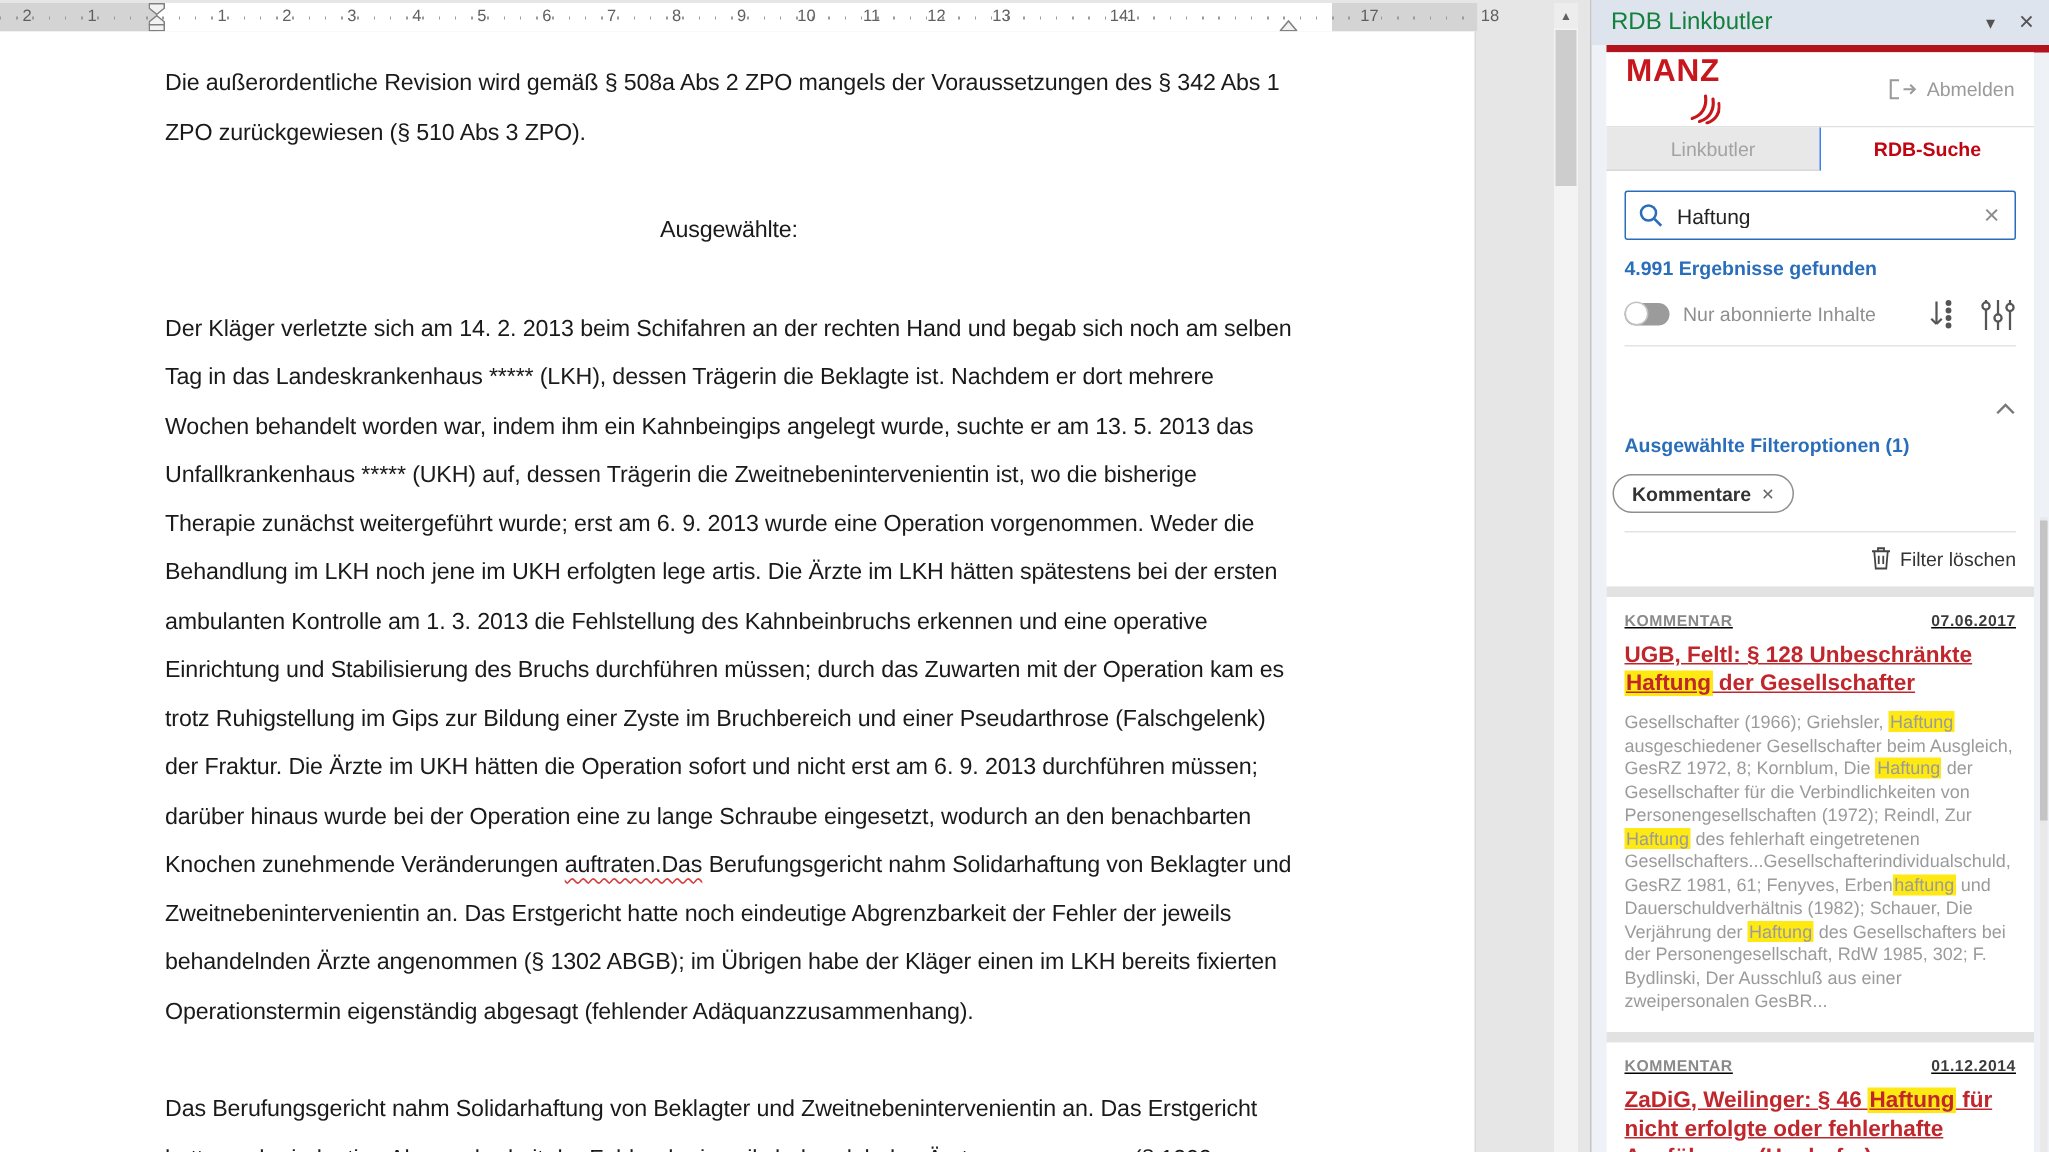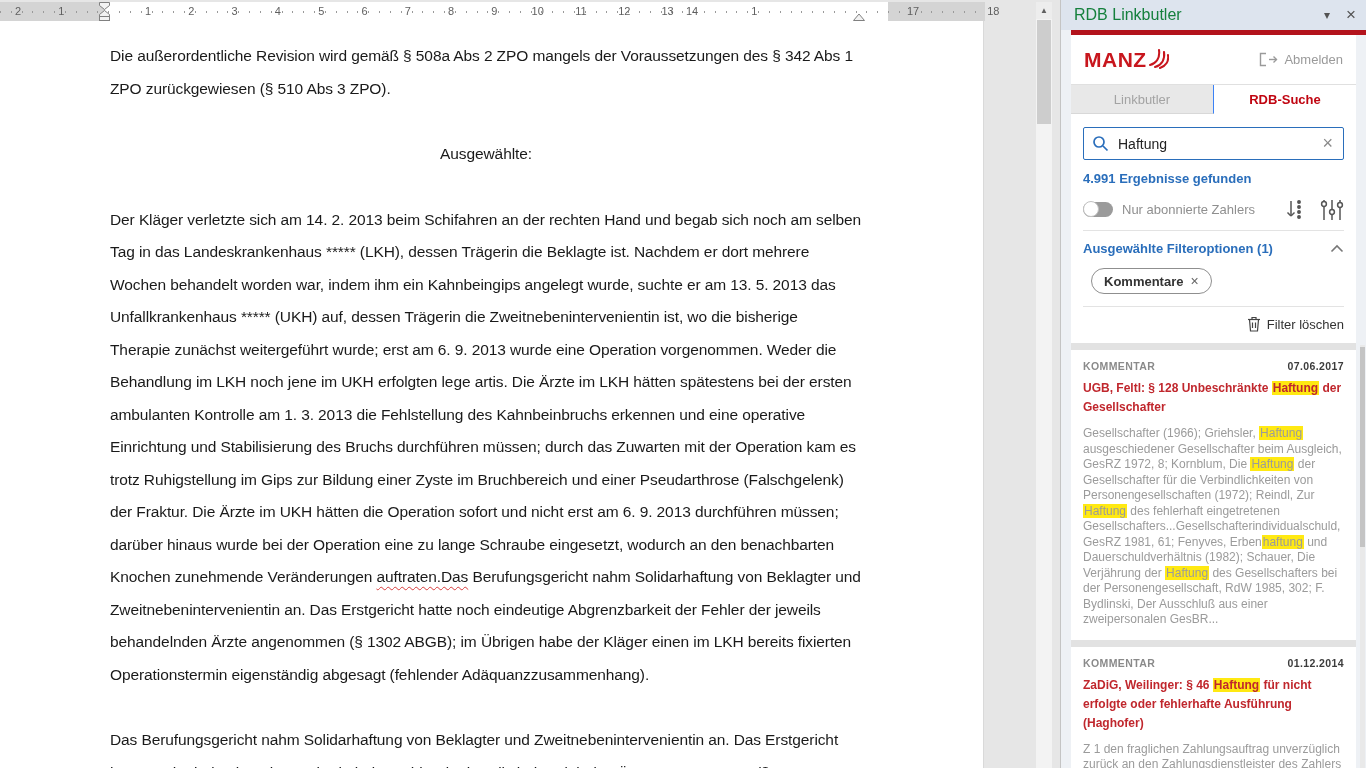--- a/index.html
+++ b/index.html
@@ -37,21 +37,21 @@
   .p-titlebar { height:30px; background:#dde4ee; display:flex; align-items:center; padding:0 10px 0 13px; }
   .p-title { color:#15803d; font-size:16px; }
   .tb-sp { flex:1; }
   .tb-ico { color:#535353; margin-left:16px; cursor:default; }
   .tb-ico.chev { font-size:12px; }
   .tb-ico.close { font-size:17px; }
   .p-redbar { height:5px; background:#b3131c; margin-left:10px; }
   .p-inner { margin:0 10px; background:#fff; height:733px; position:relative; }
 
   .p-header { height:49px; display:flex; align-items:center; padding:0 13px; background:#fff; }
-  .logo { display:flex; align-items:flex-start; gap:2px; }
+  .logo { display:flex; align-items:flex-end; gap:2px;flex-direction:column; }
   .logo-text { color:#c8161d; font-weight:bold; font-size:21px; letter-spacing:0.5px; }
   .hd-sp { flex:1; }
   .logout { display:flex; align-items:center; gap:6px; color:#9a9a9a; font-size:13px; cursor:pointer; }
 
   .tabs { display:flex; height:30px; border-top:1px solid #e0e0e0; }
   .tab { flex:1; display:flex; align-items:center; justify-content:center; font-size:13px; cursor:pointer; }
   .tab.inactive { background:#e8e8e8; color:#a3a3a3; border-right:1px solid #3b82f6; border-bottom:1px solid #d8d8d8; }
   .tab.active { background:#fff; color:#c00511; font-weight:bold; }
 
   .search-wrap { padding:13px 12px 0; }
@@ -66,36 +66,36 @@
   .toggle { width:30px; height:15px; border-radius:8px; background:#9b9b9b; position:relative; cursor:pointer; flex:none; }
   .toggle .knob { position:absolute; left:0; top:-1px; width:16px; height:16px; border-radius:50%;
                   background:#fff; border:1px solid #c2c2c2; }
   .toggle-label { color:#8f8f8f; font-size:13px; margin-left:9px; }
   .tr-sp { flex:1; }
   .icon-btn { cursor:pointer; margin-left:14px; display:flex; }
 
   .divider { border-top:1px solid #e3e3e3; margin:0 12px; }
 
   .filter-head { display:flex; align-items:center; padding:10px 12px; cursor:pointer; }
-  .filter-title { color:#2a6ebb; font-weight:bold; font-size:13px; flex:1; }
-
-  .chip-row { padding:2px 20px 12px; }
+  .filter-title { color:#2a6ebb; font-weight:bold; font-size:13px; flex:1;margin-top:48px; }
+
+  .chip-row { padding:2px 4px 12px; }
   .chip { display:inline-flex; align-items:center; gap:7px; border:1px solid #8f8f8f; border-radius:14px;
           padding:4px 12px; font-size:13px; font-weight:bold; color:#333; cursor:pointer; }
   .chip .x { color:#666; font-weight:normal; font-size:14px; }
 
   .clear-row { display:flex; align-items:center; justify-content:flex-end; gap:6px;
                padding:9px 12px 11px; color:#333; font-size:13px; cursor:pointer; }
 
   .results { background:#e2e2e2; padding-top:7px; display:flex; flex-direction:column; gap:7px; }
   .result-card { background:#fff; padding:10px 12px 12px; cursor:pointer; }
-  .result-meta { display:flex; font-size:10.5px; font-weight:bold; letter-spacing:0.4px; }
+  .result-meta { display:flex; font-size:10.5px; font-weight:bold; letter-spacing:0.4px;text-decoration:underline; }
   .result-type { color:#8a8a8a; flex:1; }
   .result-date { color:#3c3c3c; }
-  .result-title { margin:7px 0 9px; font-size:12px; line-height:19px; font-weight:bold; color:#c0272d; }
+  .result-title { margin:7px 0 9px; font-size:15px; line-height:19px; font-weight:bold; color:#c0272d;text-decoration:underline; }
   .result-body { margin:0; font-size:12px; line-height:15.5px; color:#9b9b9b; }
   mark { background:#ffe912; color:inherit; padding:0 1px; }
 
   .p-scroll { position:absolute; right:1px; top:345px; bottom:0; width:5px; background:#e9e9e9; }
   .p-scroll .thumb { position:absolute; top:2px; left:0; width:5px; height:200px; background:#c4c4c4; }
 
   svg { display:block; }
 </style>
 </head>
 <body>
@@ -114,21 +114,21 @@
         <span class="ruler-num" style="left: 277.9px;">4</span>
         <span class="ruler-num" style="left: 321.2px;">5</span>
         <span class="ruler-num" style="left: 364.5px;">6</span>
         <span class="ruler-num" style="left: 407.8px;">7</span>
         <span class="ruler-num" style="left: 451.1px;">8</span>
         <span class="ruler-num" style="left: 494.4px;">9</span>
         <span class="ruler-num" style="left: 537.7px;">10</span>
         <span class="ruler-num" style="left: 581px;">11</span>
         <span class="ruler-num" style="left: 624.3px;">12</span>
         <span class="ruler-num" style="left: 667.6px;">13</span>
-        <span class="ruler-num" style="left: 692px;">14</span>
+        <span class="ruler-num" style="left: 746px;">14</span>
         <span class="ruler-num" style="left: 754.2px;">1</span>
         <span class="ruler-num" style="left: 913px;">17</span>
         <span class="ruler-num" style="left: 956.3px; margin-left: 37px;">18</span>
       </div>
     <div class="indent-marker">
       <svg width="11" height="19" viewBox="0 0 11 19">
         <path d="M0.5,0.5 h10 v3 l-5,4 -5,-4 z" fill="#f2f2f2" stroke="#808080"></path>
         <path d="M0.5,12.5 l5,-4 5,4 v2 h-10 z" fill="#f2f2f2" stroke="#808080"></path>
         <rect x="0.5" y="14.5" width="10" height="4" fill="#f2f2f2" stroke="#808080"></rect>
       </svg>
@@ -206,21 +206,21 @@
         <span class="search-clear">×</span>
       </div>
     </div>
 
     <div class="count">4.991 Ergebnisse gefunden</div>
 
     <div class="toggle-row">
       <span class="toggle">
           <span class="knob"></span>
         </span>
-      <span class="toggle-label">Nur abonnierte Zahlers</span>
+      <span class="toggle-label">Nur abonnierte Inhalte</span>
       <span class="tr-sp"></span>
       <span class="icon-btn">
         <svg width="22" height="22" viewBox="0 0 22 22" fill="none" stroke="#555" stroke-width="1.5">
           <path d="M7,3 V18"></path>
             <path d="M7,18 L3.5,14.5"></path>
             <path d="M7,18 L10.5,14.5"></path>
           <circle cx="15" cy="4" r="1.2" fill="#555"></circle>
             <circle cx="15" cy="9" r="1.2" fill="#555"></circle>
           <circle cx="15" cy="14" r="1.2" fill="#555"></circle>
             <circle cx="15" cy="19" r="1.2" fill="#555"></circle>

